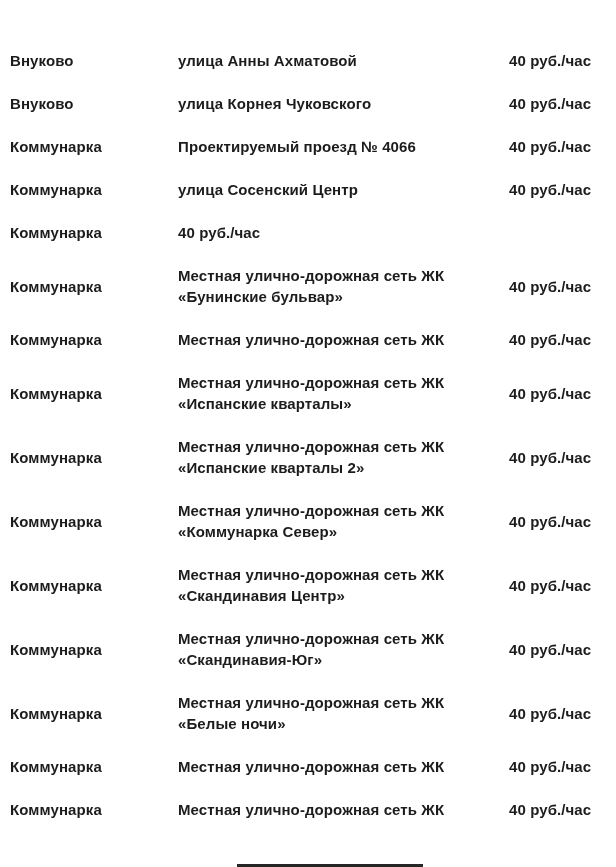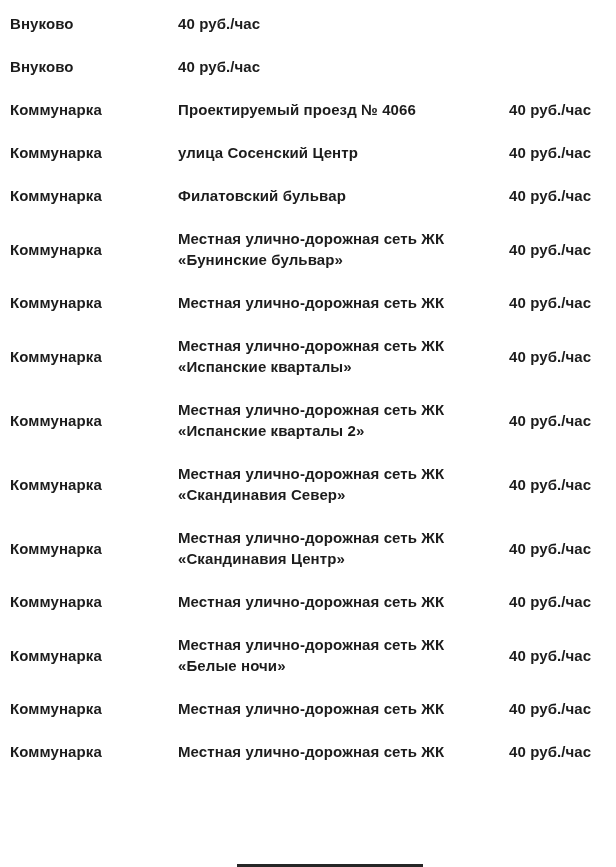--- a/index.html
+++ b/index.html
@@ -14,20 +14,21 @@
     font-family: "Liberation Sans", "DejaVu Sans", sans-serif;
     color: #1c1c1c;
     -webkit-font-smoothing: antialiased;
   }
   .tariff-table {
     padding: 2px 18px 0 10px;
     font-size: 15px;
     line-height: 21px;
     font-weight: 600;
     letter-spacing: 0.1px;
+    margin-top: 37px;
   }
   .row {
     display: flex;
     align-items: center;
     padding: 11px 0;
   }
   .col-district {
     width: 168px;
     flex: none;
     padding-right: 8px;
@@ -50,25 +51,33 @@
     background: #262626;
   }
 </style>
 </head>
 <body>
 
 <div class="tariff-table">
   <div>
   <div class="row">
     <div class="col-district">Внуково</div>
+    <div class="col-street">
+      <div>улица Анны Ахматовой</div>
+
+    </div>
     <div class="col-price">40 руб./час</div>
   </div>
 
   <div class="row">
     <div class="col-district">Внуково</div>
+    <div class="col-street">
+      <div>улица Корнея Чуковского</div>
+
+    </div>
     <div class="col-price">40 руб./час</div>
   </div>
 
   <div class="row">
     <div class="col-district">Коммунарка</div>
     <div class="col-street">
       <div>Проектируемый проезд № 4066</div>
 
     </div>
     <div class="col-price">40 руб./час</div>
@@ -78,24 +87,20 @@
     <div class="col-district">Коммунарка</div>
     <div class="col-street">
       <div>улица Сосенский Центр</div>
 
     </div>
     <div class="col-price">40 руб./час</div>
   </div>
 
   <div class="row">
     <div class="col-district">Коммунарка</div>
-    <div class="col-street">
-      <div>Филатовский бульвар</div>
-
-    </div>
     <div class="col-price">40 руб./час</div>
   </div>
 
   <div class="row">
     <div class="col-district">Коммунарка</div>
     <div class="col-street">
       <div>Местная улично-дорожная сеть ЖК</div>
       <div>«Бунинские бульвар»</div>
     </div>
     <div class="col-price">40 руб./час</div>
@@ -124,38 +129,39 @@
       <div>Местная улично-дорожная сеть ЖК</div>
       <div>«Испанские кварталы 2»</div>
     </div>
     <div class="col-price">40 руб./час</div>
   </div>
 
   <div class="row">
     <div class="col-district">Коммунарка</div>
     <div class="col-street">
       <div>Местная улично-дорожная сеть ЖК</div>
-      <div>«Скандинавия Север»</div>
+      <div>«Коммунарка Север»</div>
     </div>
     <div class="col-price">40 руб./час</div>
   </div>
 
   <div class="row">
     <div class="col-district">Коммунарка</div>
     <div class="col-street">
       <div>Местная улично-дорожная сеть ЖК</div>
       <div>«Скандинавия Центр»</div>
     </div>
     <div class="col-price">40 руб./час</div>
   </div>
 
   <div class="row">
     <div class="col-district">Коммунарка</div>
     <div class="col-street">
       <div>Местная улично-дорожная сеть ЖК</div>
+      <div>«Скандинавия-Юг»</div>
     </div>
     <div class="col-price">40 руб./час</div>
   </div>
 
   <div class="row">
     <div class="col-district">Коммунарка</div>
     <div class="col-street">
       <div>Местная улично-дорожная сеть ЖК</div>
       <div>«Белые ночи»</div>
     </div>

